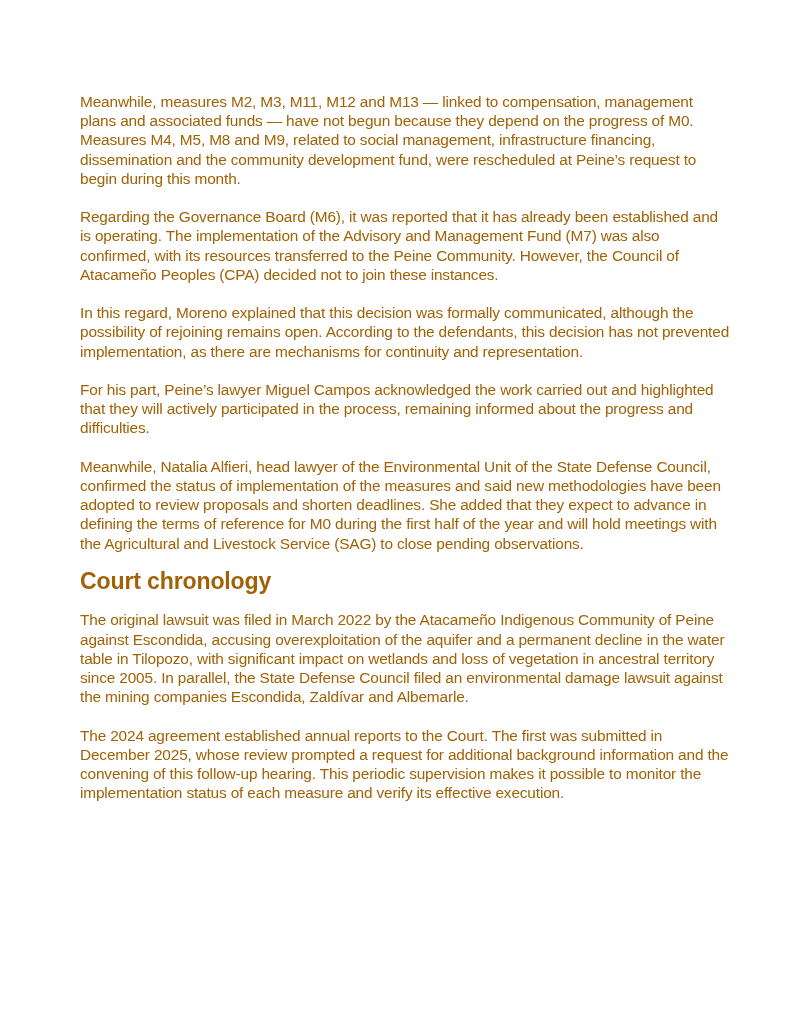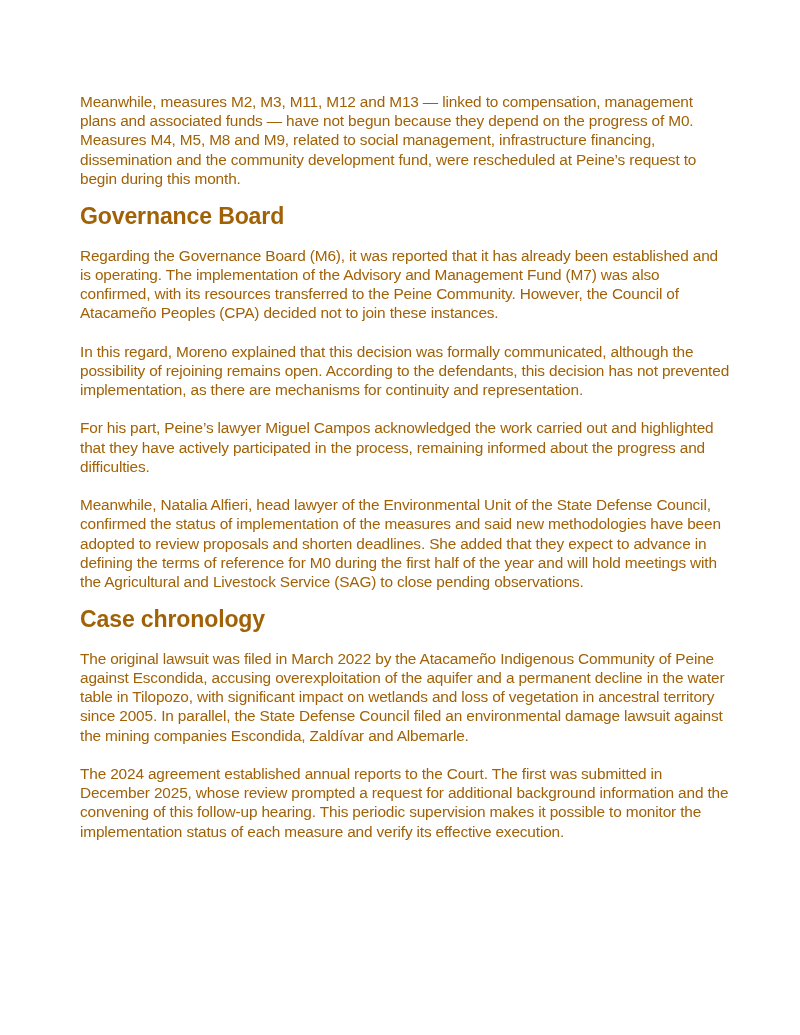--- a/index.html
+++ b/index.html
@@ -32,29 +32,28 @@
       margin: 0 0 19.2px 0;
     }
   </style>
 </head>
 <body>
 
 <div class="page">
 
   <p class="para">Meanwhile, measures M2, M3, M11, M12 and M13 — linked to compensation, management plans and associated funds — have not begun because they depend on the progress of M0. Measures M4, M5, M8 and M9, related to social management, infrastructure financing, dissemination and the community development fund, were rescheduled at Peine’s request to begin during this month.</p>
 
-  <h2 class="heading">Governance Board</h2>
 
   <p class="para">Regarding the Governance Board (M6), it was reported that it has already been established and is operating. The implementation of the Advisory and Management Fund (M7) was also confirmed, with its resources transferred to the Peine Community. However, the Council of Atacameño Peoples (CPA) decided not to join these instances.</p>
 
   <p class="para">In this regard, Moreno explained that this decision was formally communicated, although the possibility of rejoining remains open. According to the defendants, this decision has not prevented implementation, as there are mechanisms for continuity and representation.</p>
 
-  <p class="para">For his part, Peine’s lawyer Miguel Campos acknowledged the work carried out and highlighted that they have actively participated in the process, remaining informed about the progress and difficulties.</p>
+  <p class="para">For his part, Peine’s lawyer Miguel Campos acknowledged the work carried out and highlighted that they will actively participated in the process, remaining informed about the progress and difficulties.</p>
 
   <p class="para">Meanwhile, Natalia Alfieri, head lawyer of the Environmental Unit of the State Defense Council, confirmed the status of implementation of the measures and said new methodologies have been adopted to review proposals and shorten deadlines. She added that they expect to advance in defining the terms of reference for M0 during the first half of the year and will hold meetings with the Agricultural and Livestock Service (SAG) to close pending observations.</p>
 
-  <h2 class="heading">Case chronology</h2>
+  <h2 class="heading">Court chronology</h2>
 
   <p class="para">The original lawsuit was filed in March 2022 by the Atacameño Indigenous Community of Peine against Escondida, accusing overexploitation of the aquifer and a permanent decline in the water table in Tilopozo, with significant impact on wetlands and loss of vegetation in ancestral territory since 2005. In parallel, the State Defense Council filed an environmental damage lawsuit against the mining companies Escondida, Zaldívar and Albemarle.</p>
 
   <p class="para">The 2024 agreement established annual reports to the Court. The first was submitted in December 2025, whose review prompted a request for additional background information and the convening of this follow-up hearing. This periodic supervision makes it possible to monitor the implementation status of each measure and verify its effective execution.</p>
 
 </div>
 
 </body></html>

